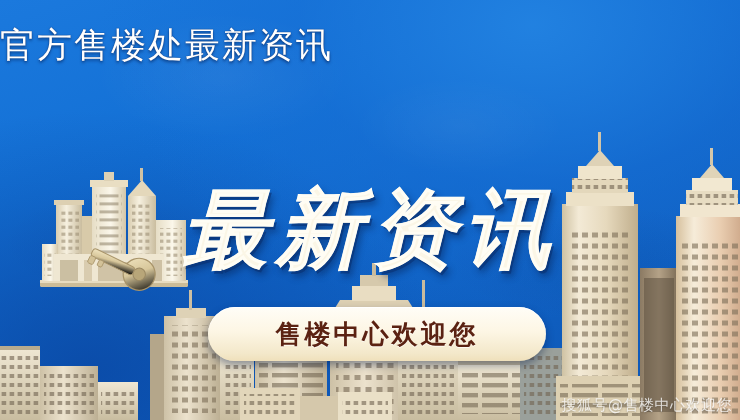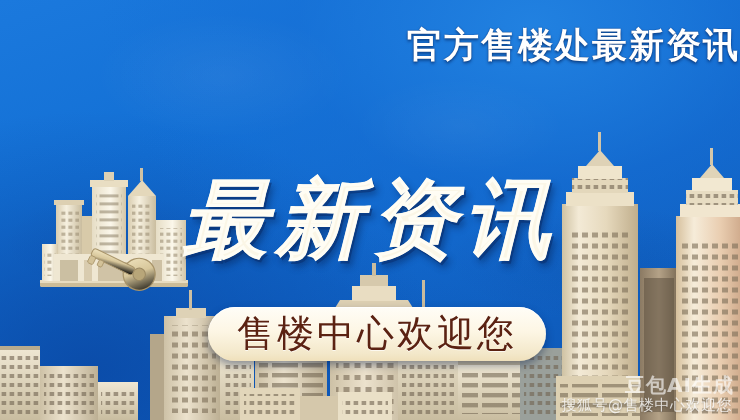--- a/index.html
+++ b/index.html
@@ -23,51 +23,51 @@
       radial-gradient(ellipse 150px 70px at 62% 30%, rgba(255,255,255,.04), rgba(255,255,255,0) 70%),
       radial-gradient(ellipse 200px 80px at 80% 62%, rgba(0,30,90,.09), rgba(0,0,0,0) 72%),
       radial-gradient(ellipse 160px 70px at 16% 58%, rgba(0,30,90,.08), rgba(0,0,0,0) 72%);
   }
 
   
   .skyline{position:absolute;left:0;right:0;bottom:0;height:300px;}
 
   
   .toptitle{
-    position:absolute;top:22px;left:0;right:0;text-align:right;
+    position:absolute;top:22px;left:0;right:0;text-align:left;
     font-family:"DejaVu Serif","Liberation Serif",serif;
-    font-weight:700;font-size:35px;letter-spacing:2px;color:#ffffff;
+    font-weight:400;font-size:35px;letter-spacing:2px;color:#ffffff;
     text-shadow:0 2px 3px rgba(0,28,80,.55),0 0 1px rgba(0,30,90,.9);
     z-index:20;
   }
   .calli{
     position:absolute;left:0;right:0;text-align:center;z-index:20;
     font-family:"DejaVu Serif","Liberation Serif",serif;
     font-weight:700;font-style:italic;
     color:#fbf6e6;
     letter-spacing:8px;
     text-shadow:
       2px 3px 0 rgba(10,45,110,.55),
       4px 6px 7px rgba(4,28,76,.45);
     -webkit-text-stroke:0.6px #fffdf4;
   }
   .calli1{top:78px;font-size:86px;line-height:92px;}
-  .calli2{top:173px;font-size:86px;line-height:92px;}
+  .calli2{top:183px;font-size:86px;line-height:92px;}
 
   
   .pill{
     position:absolute;left:208px;top:307px;width:338px;height:54px;
     border-radius:30px;z-index:30;
     background:linear-gradient(180deg,#fffdf7 0%,#fdf6e4 46%,#f3e8ca 86%,#efe0bb 100%);
     box-shadow:0 4px 9px rgba(3,25,70,.42),inset 0 1px 0 rgba(255,255,255,.9);
     display:flex;align-items:center;justify-content:center;
   }
   .pill-label{
     font-family:"DejaVu Sans","Liberation Sans",sans-serif;
-    font-weight:400;font-size:37px;letter-spacing:3px;color:#5b2212;
+    font-weight:700;font-size:26px;letter-spacing:3px;color:#5b2212;
     text-shadow:0 1px 0 rgba(255,255,255,.7);
     white-space:nowrap;
   }
 
   
   .leftgroup{position:absolute;left:32px;top:168px;width:200px;height:150px;z-index:15;}
 
   
   .wm-ai{
     position:absolute;right:6px;top:372px;z-index:40;
@@ -303,16 +303,15 @@
   </div>
 
   <div class="toptitle">官方售楼处最新资讯</div>
 
   <div class="calli calli2">最新资讯</div>
 
   <div class="pill">
     <span class="pill-label">售楼中心欢迎您</span>
   </div>
 
-  <div class="wm-ai">豆包AI生成</div>
   <div class="wm-sohu">搜狐号@售楼中心欢迎您</div>
 
 </div>
 
 </body></html>

